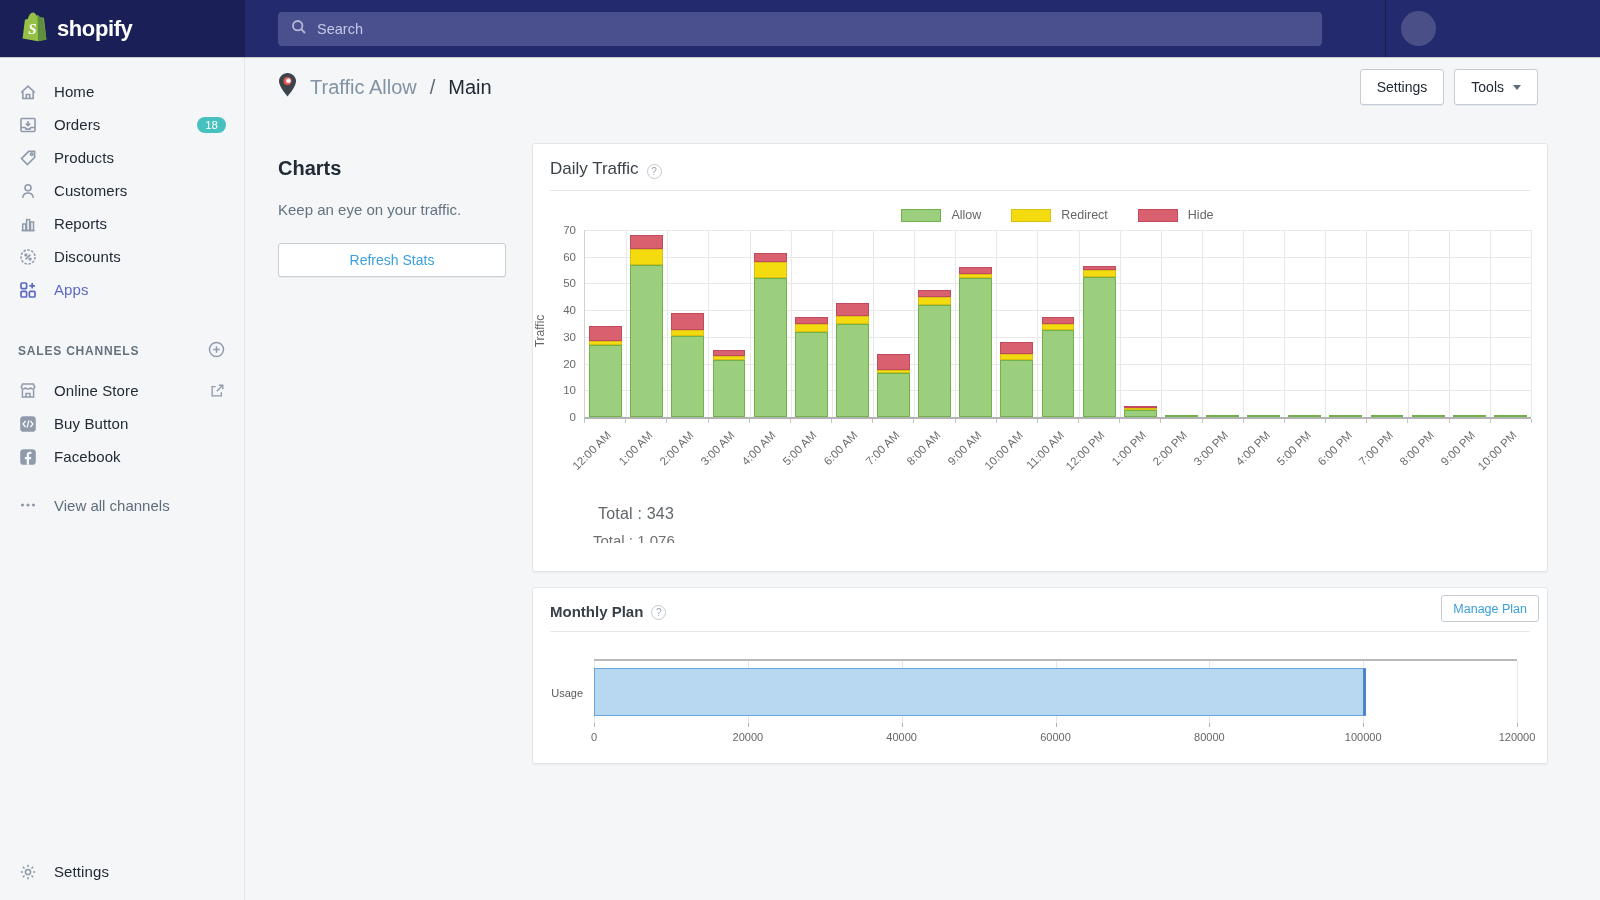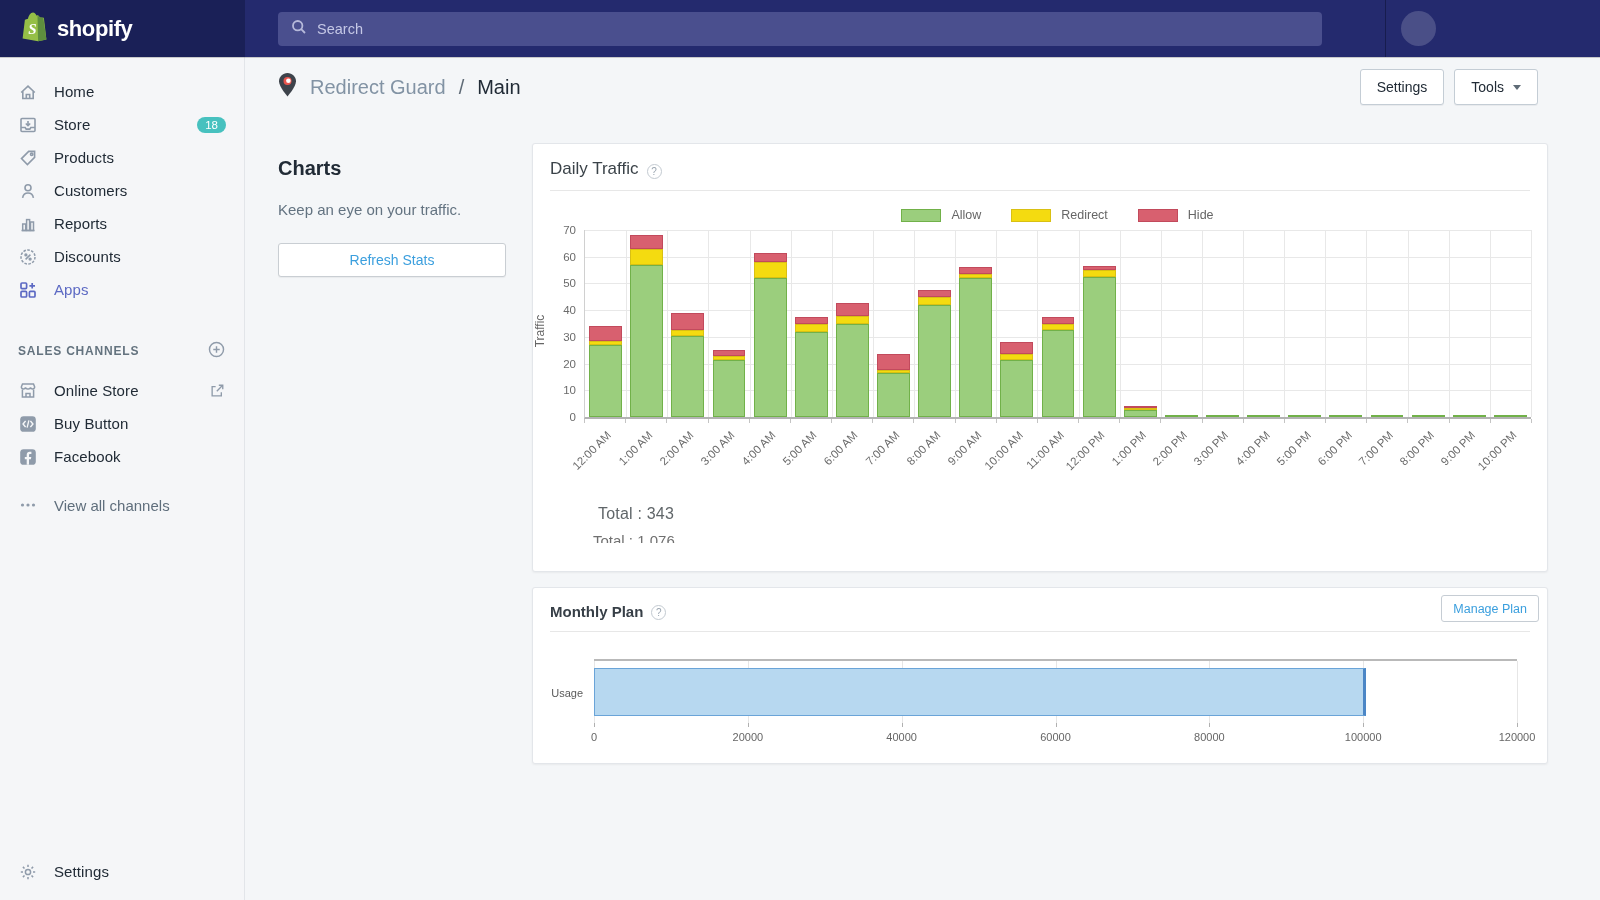--- a/index.html
+++ b/index.html
@@ -133,21 +133,21 @@
         <span class="nav-label">Home</span>
       </div>
       <div class="nav-item">
         <span class="nav-icon">
           <svg viewBox="0 0 20 20" width="20" height="20" fill="none" stroke="currentColor" stroke-width="1.6">
             <rect x="3" y="3.5" width="14" height="13" rx="1"></rect>
             <path d="M10 6v4.5M7.8 8.5 10 10.7l2.2-2.2"></path>
             <path d="M3 12.5h4.2l1 1.6h3.6l1-1.6H17"></path>
           </svg>
         </span>
-        <span class="nav-label">Store</span>
+        <span class="nav-label">Orders</span>
         <span class="badge">18</span>
       </div>
       <div class="nav-item">
         <span class="nav-icon">
           <svg viewBox="0 0 20 20" width="20" height="20" fill="none" stroke="currentColor" stroke-width="1.6">
             <path d="M10.7 3.4h5.9v5.9l-7.2 7.2-5.9-5.9z"></path>
             <circle cx="13.7" cy="6.3" r="1.2"></circle>
           </svg>
         </span>
         <span class="nav-label">Products</span>
@@ -270,21 +270,21 @@
 <main class="main">
   <div class="page-header">
     <div class="breadcrumb">
       <span>
         <svg width="19" height="26" viewBox="0 0 19 26">
             <path d="M9.5 1C4.8 1 1 4.7 1 9.3c0 5.6 8.5 15.2 8.5 15.2S18 14.9 18 9.3C18 4.7 14.2 1 9.5 1z" fill="#3d434b"></path>
             <circle cx="9.5" cy="9" r="4" fill="#e8554e"></circle>
             <circle cx="10.4" cy="8.7" r="2.3" fill="#ffffff"></circle>
           </svg>
       </span>
-      <span class="bc-app">Redirect Guard</span>
+      <span class="bc-app">Traffic Allow</span>
       <span class="bc-sep">/</span>
       <span class="bc-page">Main</span>
     </div>
     <div class="actions">
       <button class="btn">Settings</button>
       <button class="btn">
         <span>Tools</span>
         <span class="caret"></span>
       </button>
     </div>

